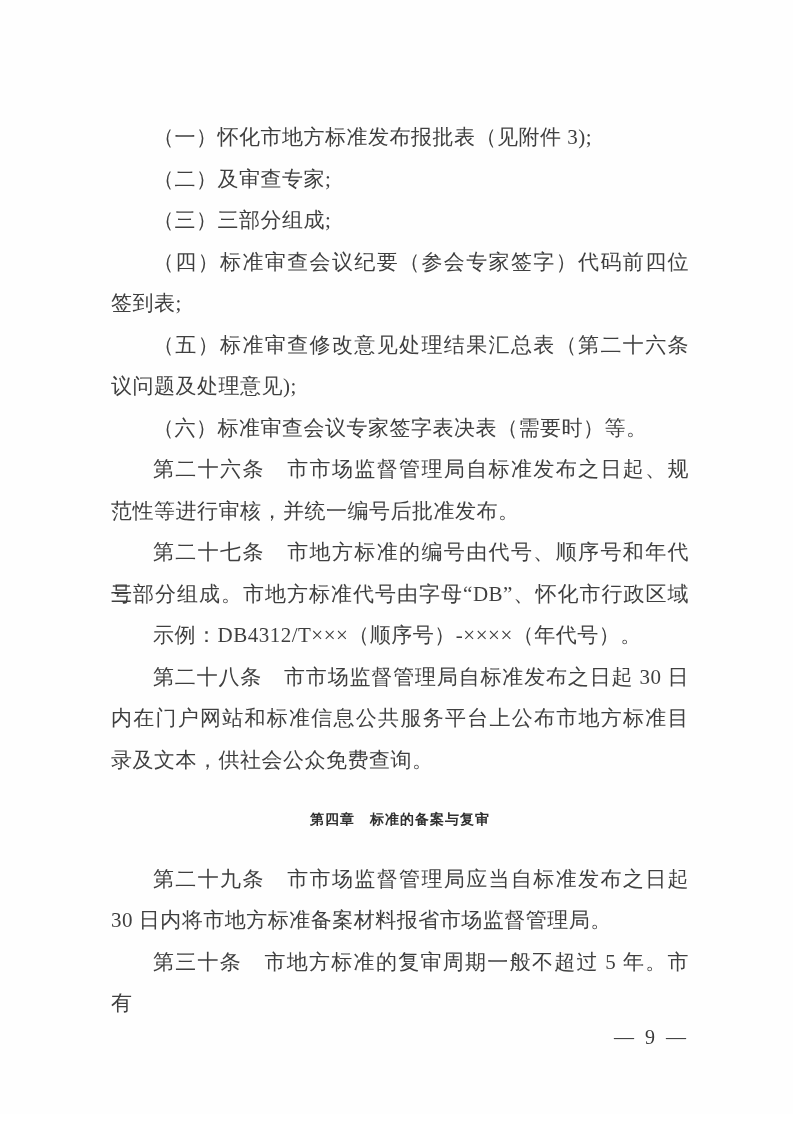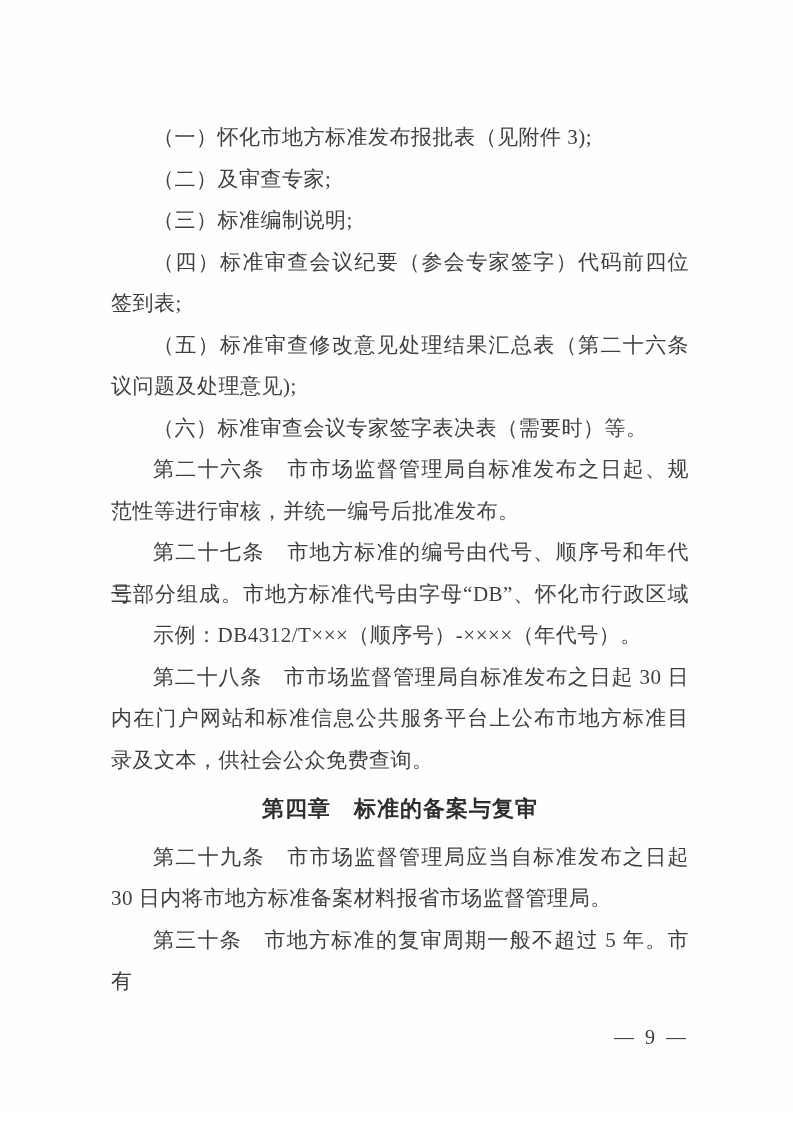--- a/index.html
+++ b/index.html
@@ -33,45 +33,45 @@
     text-indent: 42px;
   }
   .fill {
     text-align: justify;
     text-align-last: justify;
     text-justify: inter-character;
   }
   .chapter-heading {
     height: 41.5px;
     line-height: 41.5px;
-    margin: 7px 0;
+    margin: 18px 0;
     text-align: center;
     font-family: "Liberation Sans", "DejaVu Sans", sans-serif;
     font-weight: 700;
-    font-size: 22px;
+    font-size: 14px;
     letter-spacing: 1px;
     color: #2e2e2e;
   }
   .pageno {
     position: absolute;
     right: 104px;
     top: 1026px;
     font-size: 20px;
     letter-spacing: 3px;
     color: #383838;
   }
 </style>
 </head>
 <body>
 
 <div class="page">
   <div class="textblock">
     <div class="line indent">（一）怀化市地方标准发布报批表（见附件 3);</div>
     <div class="line indent">（二）及审查专家;</div>
-    <div class="line indent">（三）标准编制说明;</div>
+    <div class="line indent">（三）三部分组成;</div>
     <div class="line indent fill">（四）标准审查会议纪要（参会专家签字）代码前四位</div>
     <div class="line">签到表;</div>
     <div class="line indent fill">（五）标准审查修改意见处理结果汇总表（第二十六条</div>
     <div class="line">议问题及处理意见);</div>
     <div class="line indent">（六）标准审查会议专家签字表决表（需要时）等。</div>
     <div class="line indent fill">第二十六条　市市场监督管理局自标准发布之日起、规</div>
     <div class="line">范性等进行审核，并统一编号后批准发布。</div>
     <div class="line indent fill">第二十七条　市地方标准的编号由代号、顺序号和年代号</div>
     <div class="line fill">三部分组成。市地方标准代号由字母“DB”、怀化市行政区域</div>
     <div class="line indent">示例：DB4312/T×××（顺序号）-××××（年代号）。</div>

